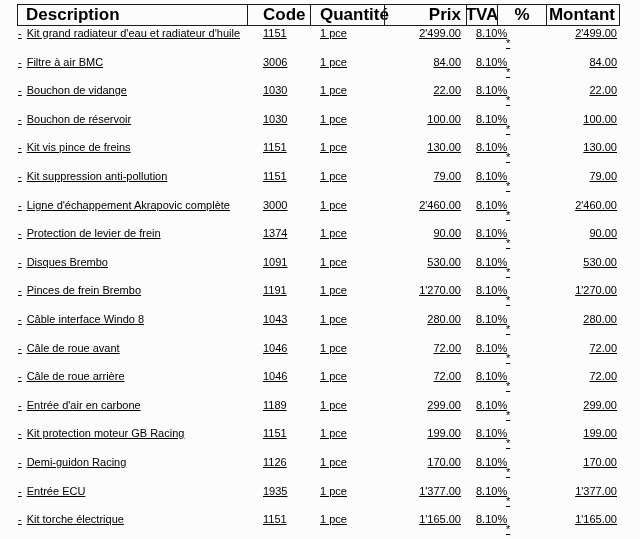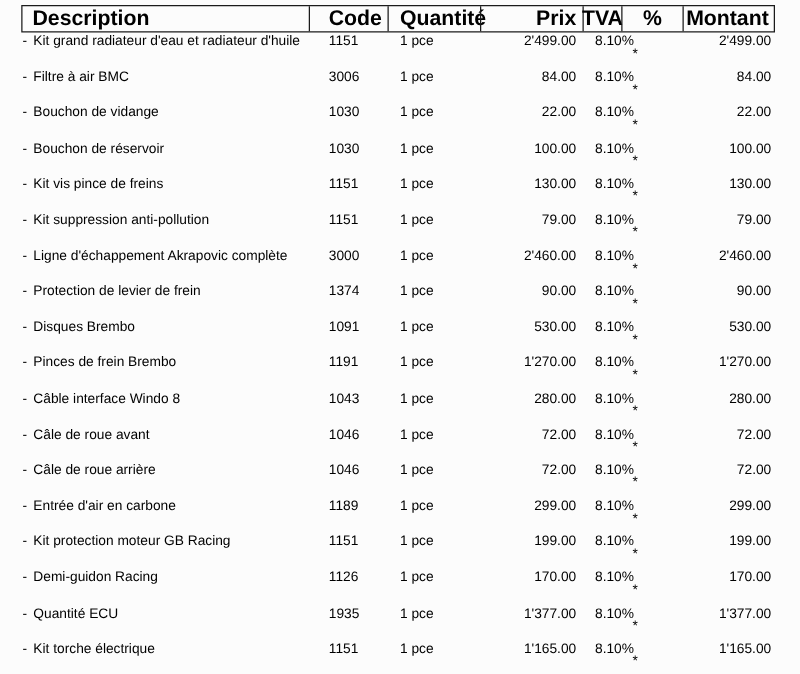--- a/index.html
+++ b/index.html
@@ -49,20 +49,21 @@
   .thead .c-pct  { justify-content: center; }
   .thead .c-mont { justify-content: flex-end; padding-right: 4px; text-align: right; }
   
   .tbody { width: 603px; }
   .row {
     display: grid;
     grid-template-columns: 231px 63px 74px 82px 31px 49px 73px;
     height: 28.6px;
     font-size: 11px;
     line-height: 12px;
+    text-decoration: underline;
   }
   .row .cell {
     box-sizing: border-box;
     padding-top: 1px;
     white-space: nowrap;
     overflow: visible;
   }
   .row .c-desc { padding-left: 1px; }
   .row .c-code { padding-left: 15px; }
   .row .c-qty  { padding-left: 9px; }
@@ -240,21 +241,21 @@
     <div class="cell c-desc"><span class="bullet">-</span><span>Demi-guidon Racing</span></div>
     <div class="cell c-code">1126</div>
     <div class="cell c-qty">1 pce</div>
     <div class="cell c-prix">170.00</div>
     <div class="cell c-tva">8.10%</div>
     <div class="cell c-pct">*</div>
     <div class="cell c-mont">170.00</div>
   </div>
 
   <div class="row">
-    <div class="cell c-desc"><span class="bullet">-</span><span>Quantité ECU</span></div>
+    <div class="cell c-desc"><span class="bullet">-</span><span>Entrée ECU</span></div>
     <div class="cell c-code">1935</div>
     <div class="cell c-qty">1 pce</div>
     <div class="cell c-prix">1'377.00</div>
     <div class="cell c-tva">8.10%</div>
     <div class="cell c-pct">*</div>
     <div class="cell c-mont">1'377.00</div>
   </div>
 
   <div class="row">
     <div class="cell c-desc"><span class="bullet">-</span><span>Kit torche électrique</span></div>

